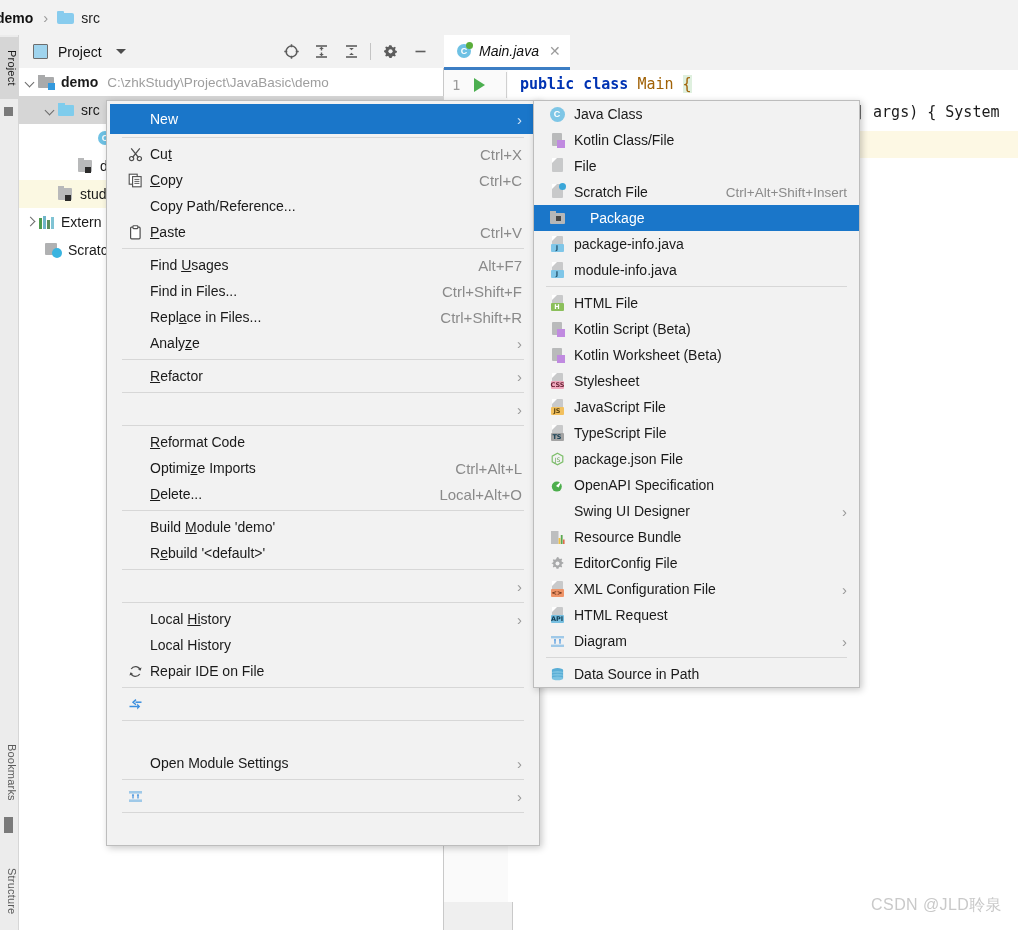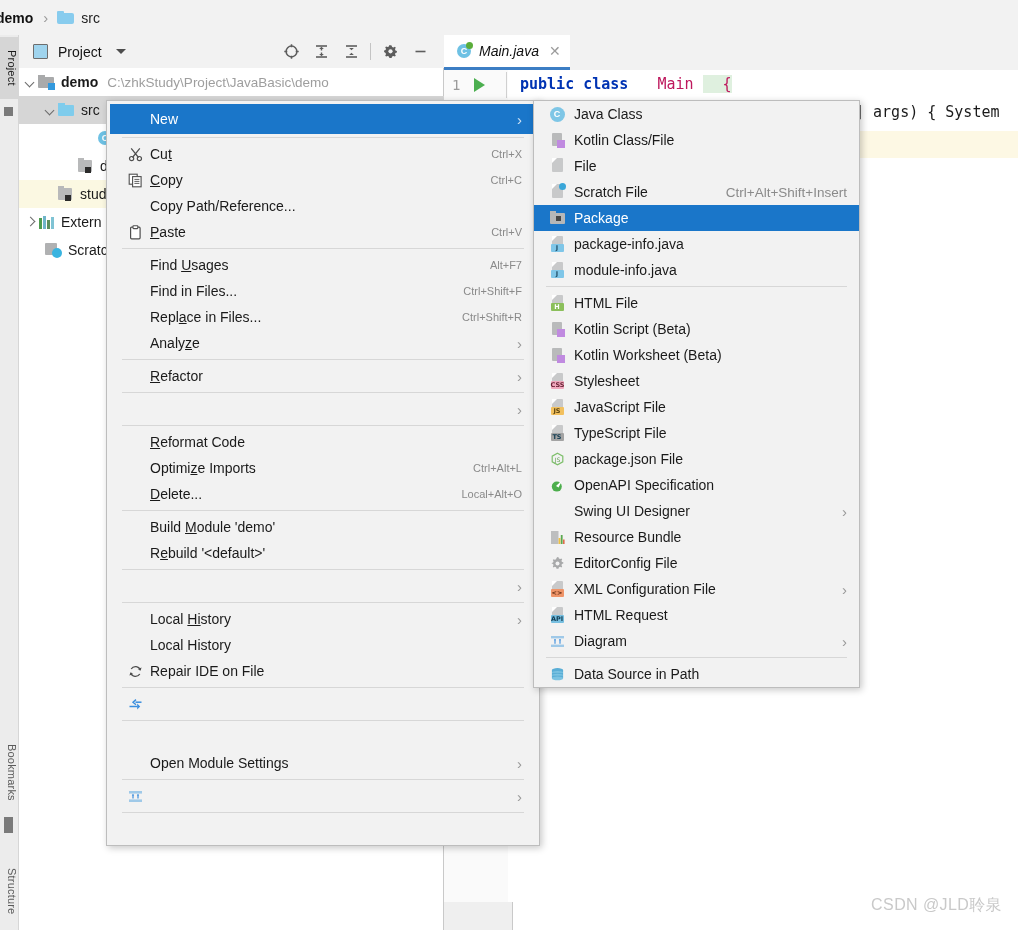--- a/index.html
+++ b/index.html
@@ -107,53 +107,53 @@
   .tab-title{font-size:14px;color:#111;font-style:italic;}
   .tab-close{margin-left:10px;color:#9b9b9b;font-size:14px;line-height:1;}
 
   .code{position:relative;font-family:"DejaVu Sans Mono","Liberation Mono",monospace;font-size:15px;}
   .gutter{position:absolute;left:0;top:0;width:64px;height:860px;background:#fafafa;border-right:0;}
   .lineno{position:absolute;left:8px;top:7px;color:#9b9b9b;font-size:14px;}
   .runarrow{position:absolute;left:30px;top:8px;width:0;height:0;border-top:7px solid transparent;border-bottom:7px solid transparent;border-left:11px solid #4caf50;}
   .gline{position:absolute;left:62px;top:2px;width:1px;height:26px;background:#d0d0d0;}
   .codeline{position:absolute;left:76px;top:5px;white-space:pre;}
   .kw{color:#0033b3;font-weight:bold;}
-  .pl{color:#be185d;padding-left:20px;}
+  .pl{color:#a16207;}
   .brace-hl{background:#dff0df;}
   .ylw-band{position:absolute;left:444px;top:130px;width:574px;height:28px;background:#fdf8e4;}
 
   
   .ctxmenu{
     position:absolute;left:106px;top:100px;width:434px;
     background:#f2f2f2;border:1px solid #bdbdbd;box-sizing:border-box;
     box-shadow:2px 2px 7px rgba(0,0,0,.22);
     padding:3px;
   }
   .mi{
     height:26px;display:flex;align-items:center;position:relative;
     font-size:14px;color:#1a1a1a;padding:0 14px 0 0;box-sizing:border-box;
   }
   .mi.first{height:30px;}
   .mi.sel{background:#1a76c9;color:#ffffff;}
   .mi-icon{width:22px;margin-left:14px;flex:0 0 auto;display:flex;align-items:center;justify-content:center;height:20px;}
   .mi-label{margin-left:4px;}
-  .mi-acc{margin-left:auto;color:#8a8a8a;font-size:11px;}
+  .mi-acc{margin-left:auto;color:#8a8a8a;font-size:15px;}
   .mi-sub{margin-left:auto;color:#9a9a9a;font-size:15px;line-height:1;padding-left:10px;}
   .mi.sel .mi-sub{color:#cfe3f5;}
   .sep{height:1px;background:#d7d7d7;margin:3px 12px;}
   u{text-decoration:underline;}
 
   
   .submenu{
     position:absolute;left:533px;top:100px;width:327px;
     background:#f2f2f2;border:1px solid #bdbdbd;box-sizing:border-box;
     box-shadow:2px 2px 7px rgba(0,0,0,.22);
   }
   .smi{height:26px;display:flex;align-items:center;font-size:14px;color:#1a1a1a;box-sizing:border-box;padding-right:12px;}
-  .smi.sel{background:#1a76c9;color:#fff;}
+  .smi.sel{background:#1a76c9;color:#fff;gap:16px;}
   .smi-icon{width:22px;margin-left:12px;flex:0 0 auto;display:flex;align-items:center;justify-content:center;height:20px;position:relative;}
   .smi-label{margin-left:6px;}
   .smi-acc{margin-left:auto;color:#8a8a8a;font-size:13.5px;padding-left:14px;}
   .smi-sub{margin-left:auto;color:#9a9a9a;font-size:15px;line-height:1;padding-left:10px;}
 
   
   .ft{width:15px;height:16px;position:relative;display:block;}
   .ft:before{content:"";position:absolute;left:2px;top:0;width:11px;height:14px;background:#c8c9ca;border-radius:1px;}
   .ft:after{content:"";position:absolute;left:2px;top:0;border-top:5px solid #ffffff;border-right:5px solid transparent;width:0;height:0;}
   .ft b{position:absolute;left:1px;bottom:0px;min-width:13px;height:8px;line-height:8px;text-align:center;

